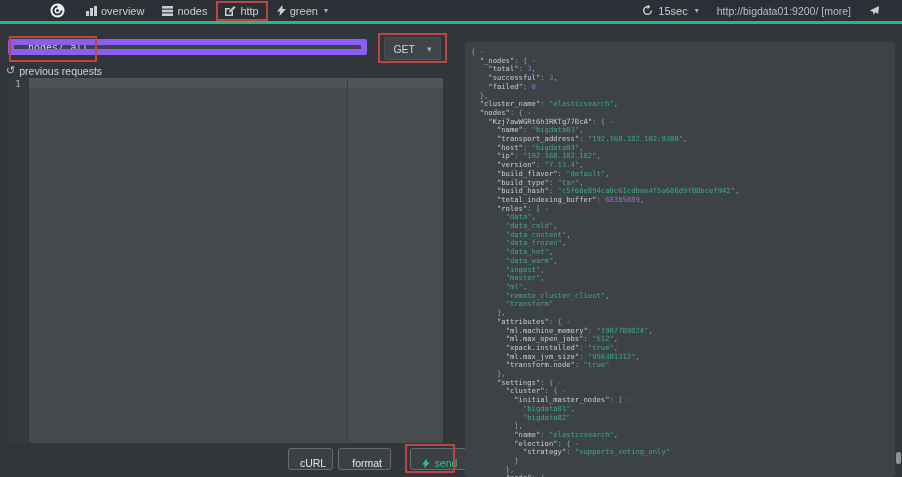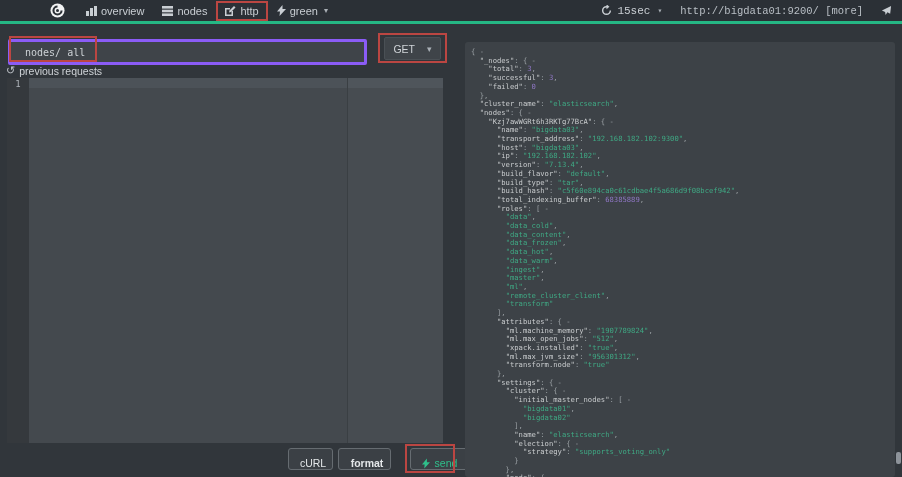--- a/index.html
+++ b/index.html
@@ -8,28 +8,28 @@
 
   
   .navbar { position:absolute; left:0; top:0; width:902px; height:21px; background:#2b3036;
             display:flex; align-items:center; color:#c9ced3; font-size:11px; }
   .nav-left { display:flex; align-items:center; gap:4px;padding-left:42px; }
   .logo { width:15px; height:15px; margin:0 10px 0 8px; flex:0 0 auto; }
   .nav-item { display:flex; align-items:center; gap:4px; padding:2px 7px; cursor:pointer; }
   .nav-item svg { display:block; }
   .nav-item.boxed { outline:2px solid #bb4642; outline-offset:0px; }
   .caret { font-size:8px; margin-left:2px; color:#aab0b6; }
-  .nav-right { margin-left:auto; display:flex; gap:18px; padding-right:10px;font-family:Liberation Mono, monospace; }
+  .nav-right { margin-left:auto; display:flex; gap:18px; padding-right:22px; }
   .refresh-group { display:flex; align-items:center; gap:5px; cursor:pointer; }
   .host-status { color:#b9bfc5; font-size:10.5px; }
   .accent-bar { position:absolute; left:0; top:21px; width:902px; height:3px; background:#25b784; }
 
   
-  .path-input { position:absolute; left:8px; top:39px; width:359px; height:26px;
-                background:#3f4449; border:3px solid #8b5cf6; border-radius:2px;
+  .path-input { position:absolute; left:8px; top:39px; width:359px; height:16px;
+                background:#3f4449; border:6px solid #8b5cf6; border-radius:2px;
                 color:#ccd1d5; font-family:"DejaVu Sans Mono", monospace; font-size:10px;
                 padding:0 8px; outline:none; }
   .method-select { position:absolute; left:384px; top:37px; width:57px; height:23px;
                    background:#3f4449; border:1px solid #4a5055; border-radius:2px;
                    color:#d0d4d8; font-size:10.5px; display:flex; align-items:center;
                    justify-content:center; gap:10px; cursor:pointer; }
   .method-select .caret { font-size:9px; }
 
   .prev-requests { position:absolute; left:6px; top:64px; color:#cfd3d7; font-size:10.5px;
                    display:flex; align-items:center; gap:4px; cursor:pointer; }
@@ -45,21 +45,21 @@
   .print-margin { position:absolute; left:318px; top:0; width:1px; height:100%; background:#3a3f43; }
   .margin-right-zone { position:absolute; left:319px; top:0; right:0; height:100%;
                        background:rgba(255,255,255,0.02); }
 
   
   .btn { position:absolute; top:448px; height:22px; background:#3b4045; border:1px solid #666c71;
          border-radius:3px; color:#e4e7e9; font-size:10.5px; display:flex; align-items:flex-end;
          justify-content:center; gap:5px; cursor:pointer; padding:0 8px; }
   .btn svg { display:block; }
   .btn-curl { left:288px; width:45px; }
-  .btn-format { left:338px; width:53px;font-weight:bold; }
+  .btn-format { left:338px; width:53px; }
   .btn-send { left:410px; width:59px; color:#2fc08b; }
 
   
   .response-panel { position:absolute; left:465px; top:42px; width:430px; height:435px;
                     background:#3d4247; border-radius:3px; overflow:hidden;
                     padding:6px 0 0 6px; }
   .code-line { font-family:"DejaVu Sans Mono", monospace; font-size:7.2px; line-height:8.7px;
                white-space:pre; color:#9aa0a4; }
   .code-line .k { color:#c9ccce; }
   .code-line .s { color:#3fa984; }

